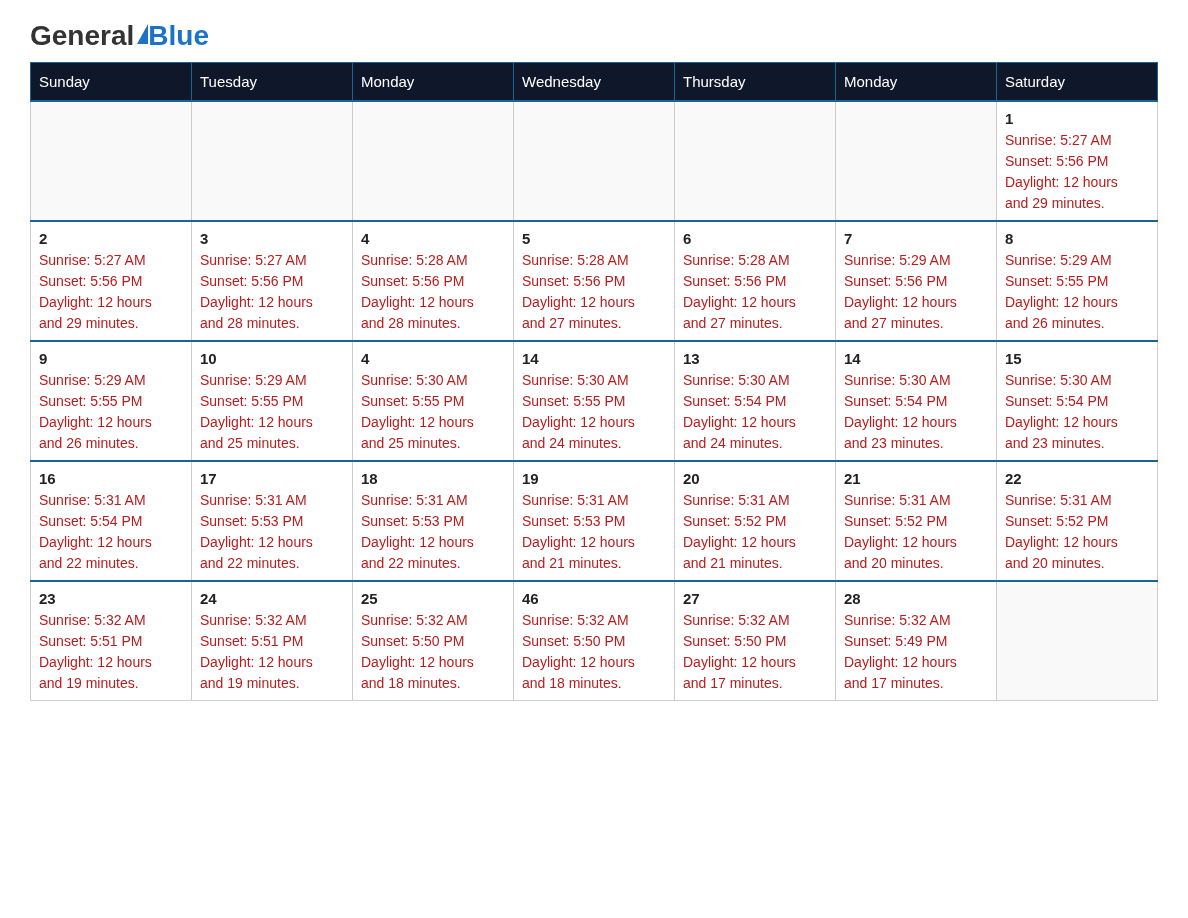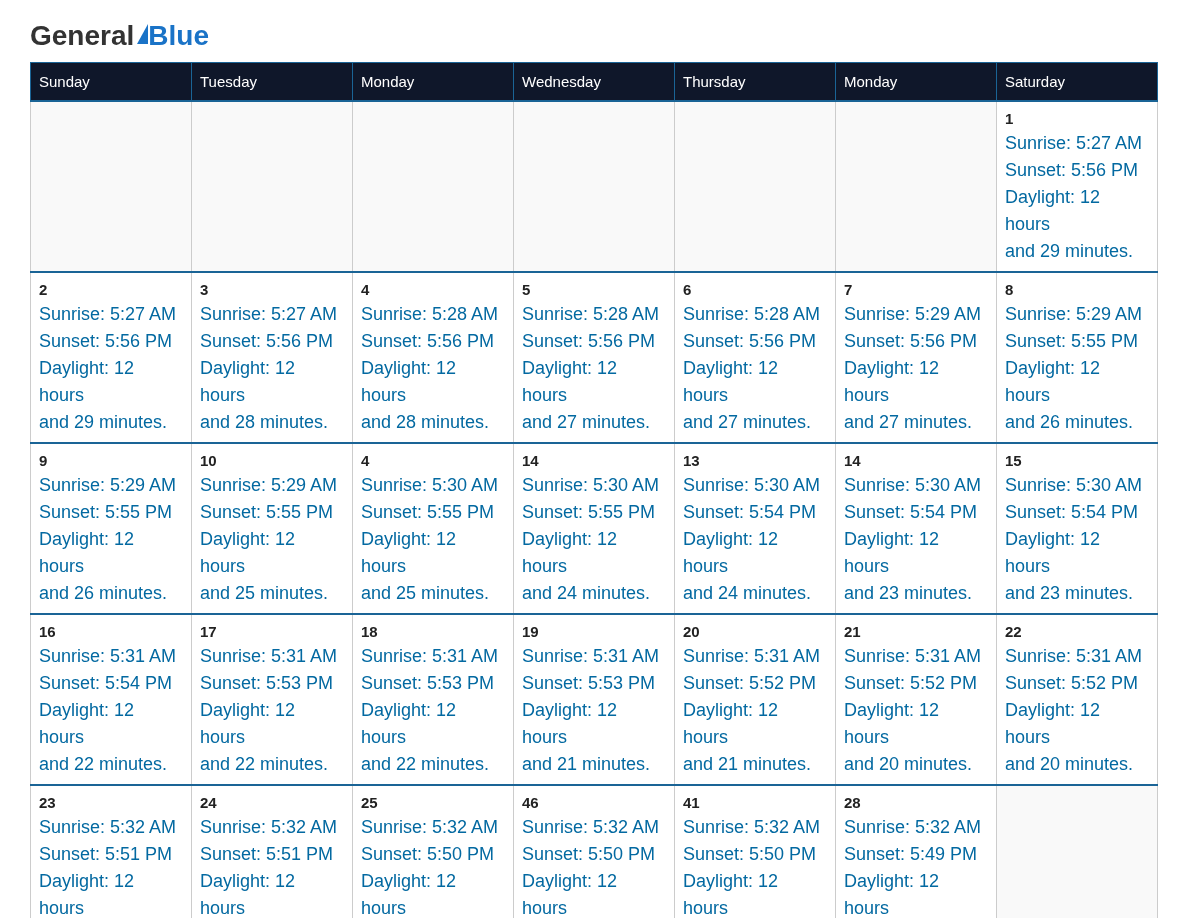--- a/index.html
+++ b/index.html
@@ -72,22 +72,22 @@
       border-top: 2px solid #1a6496;
     }
     .day-number {
       font-size: 15px;
       font-weight: bold;
       margin-bottom: 3px;
       display: block;
       color: #222;
     }
     .day-info {
-      font-size: 18px;
-      color: #0369a1;
+      font-size: 14px;
+      color: #b91c1c;
       line-height: 1.5;
     }
     .empty-cell {
       background: #f9f9f9;
     }
     .logo-row {
       display: flex;
       align-items: center;
     }
   </style>
@@ -232,21 +232,21 @@
         </td>
         <td>
           <span class="day-number">25</span>
           <div class="day-info">Sunrise: 5:32 AM<br>Sunset: 5:50 PM<br>Daylight: 12 hours<br>and 18 minutes.</div>
         </td>
         <td>
           <span class="day-number">46</span>
           <div class="day-info">Sunrise: 5:32 AM<br>Sunset: 5:50 PM<br>Daylight: 12 hours<br>and 18 minutes.</div>
         </td>
         <td>
-          <span class="day-number">41</span>
+          <span class="day-number">27</span>
           <div class="day-info">Sunrise: 5:32 AM<br>Sunset: 5:50 PM<br>Daylight: 12 hours<br>and 17 minutes.</div>
         </td>
         <td>
           <span class="day-number">28</span>
           <div class="day-info">Sunrise: 5:32 AM<br>Sunset: 5:49 PM<br>Daylight: 12 hours<br>and 17 minutes.</div>
         </td>
         <td class="empty-cell"></td>
       </tr>
     </tbody>
 </table>

